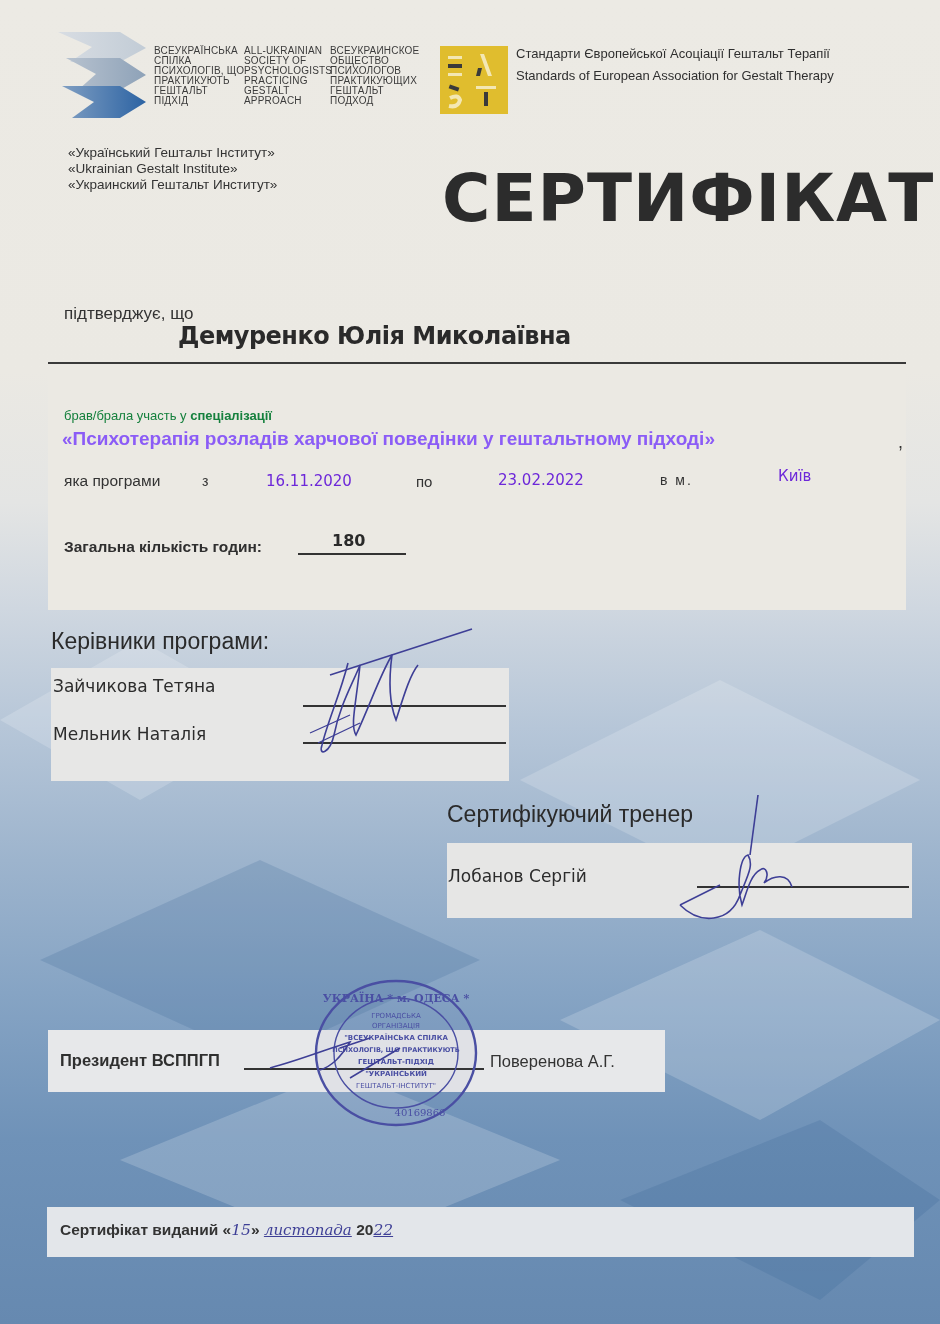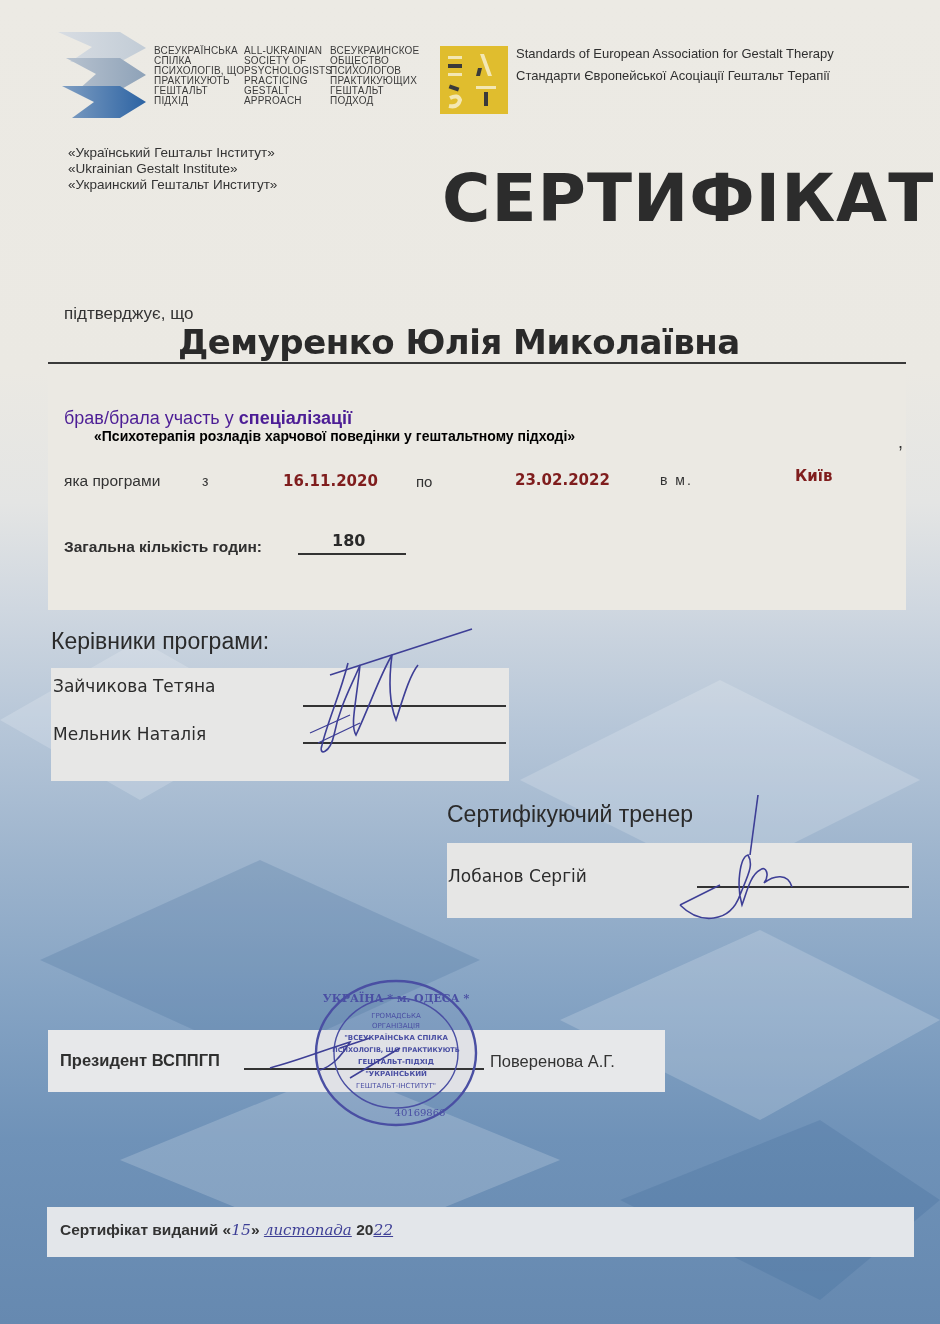--- a/index.html
+++ b/index.html
@@ -18,30 +18,30 @@
   .logo-mark { left: 58px; top: 30px; width: 90px; height: 90px; }
   .logo-col { font-size: 10px; line-height: 10px; letter-spacing: 0.2px; color: #3b3b3b; font-weight: normal; text-transform: uppercase; }
   .inst-lines { left: 68px; top: 145px; font-size: 13.5px; line-height: 16px; color: #333; }
 
   .east-logo { left: 440px; top: 46px; width: 68px; height: 68px; background: #e0bd2e; }
   .east-text { left: 516px; top: 43px; font-size: 13px; line-height: 22px; color: #2f2f2f; }
 
   .title { left: 442px; top: 160px; font-size: 66px; font-weight: 900; letter-spacing: 1px; color: #2c2c2c; font-family: "DejaVu Sans", sans-serif; }
 
   .confirms { left: 64px; top: 304px; font-size: 17px; color: #333; }
-  .person { left: 178px; top: 322px; font-size: 34px; font-weight: bold; color: #2a2a2a; font-family: "DejaVu Sans", sans-serif; letter-spacing: -0.5px; }
+  .person { left: 178px; top: 322px; font-size: 24px; font-weight: bold; color: #2a2a2a; font-family: "DejaVu Sans", sans-serif; letter-spacing: -0.5px; }
   .name-rule { left: 48px; top: 362px; width: 858px; height: 2px; background: #3a3a3a; }
 
   .panel-main { left: 48px; top: 364px; width: 858px; height: 246px; background: #ebe9e3; }
-  .participated { left: 64px; top: 408px; font-size: 18px; color: #4c1d95; }
+  .participated { left: 64px; top: 408px; font-size: 13px; color: #15803d; }
   .participated b { font-weight: bold; }
-  .spec { left: 62px; top: 428px; font-size: 14px; font-weight: bold; color: #000000; margin-left: 32px; }
+  .spec { left: 62px; top: 428px; font-size: 19px; font-weight: bold; color: #8b5cf6; }
   .spec-comma { left: 898px; top: 432px; font-size: 18px; color: #333; }
   .period-lbl { left: 64px; top: 472px; font-size: 15.5px; color: #333; }
-  .date { font-size: 15px; font-weight: bold; font-family: "DejaVu Sans", sans-serif; color: #7f1d1d; margin-left: 17px; }
+  .date { font-size: 15px; font-weight: normal; font-family: "DejaVu Sans", sans-serif; color: #6d28d9; }
   .small-lbl { font-size: 15px; color: #333; }
   .hours-lbl { left: 64px; top: 538px; font-size: 15.5px; font-weight: bold; color: #2f2f2f; }
   .hours-val { left: 332px; top: 531px; font-size: 16px; font-weight: bold; font-family: "DejaVu Sans", sans-serif; color: #2a2a2a; }
   .hours-rule { left: 298px; top: 553px; width: 108px; height: 1.5px; background: #333; }
 
   .section-h { font-size: 23px; font-weight: 500; color: #2a2a2a; }
   .panel { background: #e8e8e8; position: absolute; }
   .sign-name { font-size: 18px; font-weight: normal; color: #2c2c2c; font-family: "DejaVu Sans", sans-serif; }
   .sign-rule { position: absolute; height: 1.5px; background: #333; }
 
@@ -123,22 +123,22 @@
     <rect x="8" y="27" width="14" height="3" fill="#f3e7b3"></rect>
     <polygon points="40,8 44,8 52,30 48,30" fill="#f3e7b3"></polygon>
     <polygon points="38,22 42,22 40,30 36,30" fill="#3a3a3a"></polygon>
     <rect x="9" y="40" width="10" height="4" fill="#3a3a3a" transform="rotate(20 14 42)"></rect>
     <path d="M10 52 Q18 48 20 54 Q18 62 9 60" stroke="#f3e7b3" stroke-width="4" fill="none"></path>
     <rect x="36" y="40" width="20" height="3" fill="#f3e7b3"></rect>
     <rect x="44" y="46" width="4" height="14" fill="#3a3a3a"></rect>
   </svg>
 </div>
 <div class="abs east-text">
+  <div>Стандарти Європейської Асоціації Гештальт Терапії</div>
   <div>Standards of European Association for Gestalt Therapy</div>
-  <div>Стандарти Європейської Асоціації Гештальт Терапії</div>
 </div>
 
 <div class="abs title">СЕРТИФІКАТ</div>
 
 <div class="abs confirms">підтверджує, що</div>
 <div class="abs person">Демуренко Юлія Миколаївна</div>
 <div class="abs name-rule"></div>
 
 <div class="abs panel-main"></div>
 

